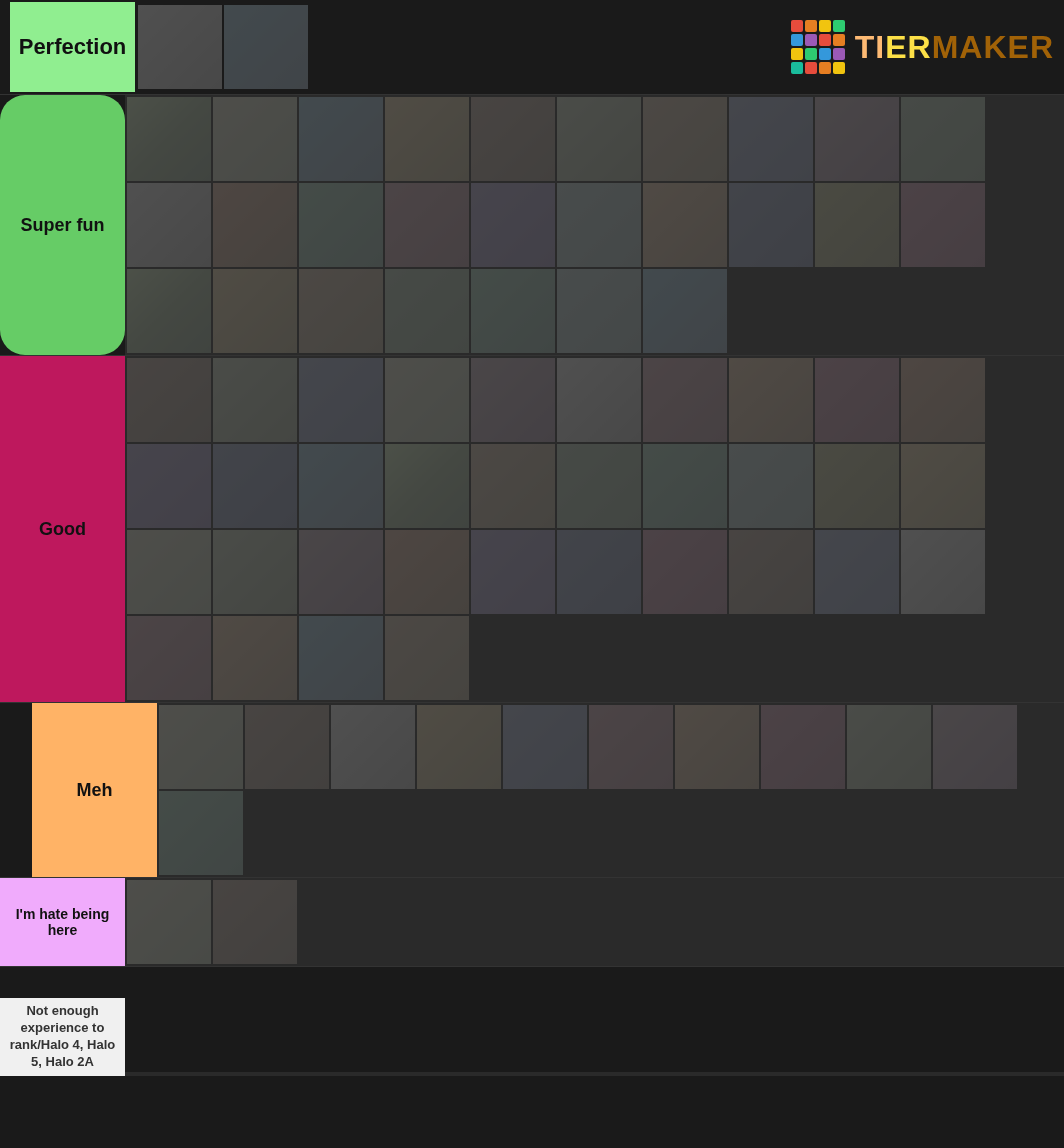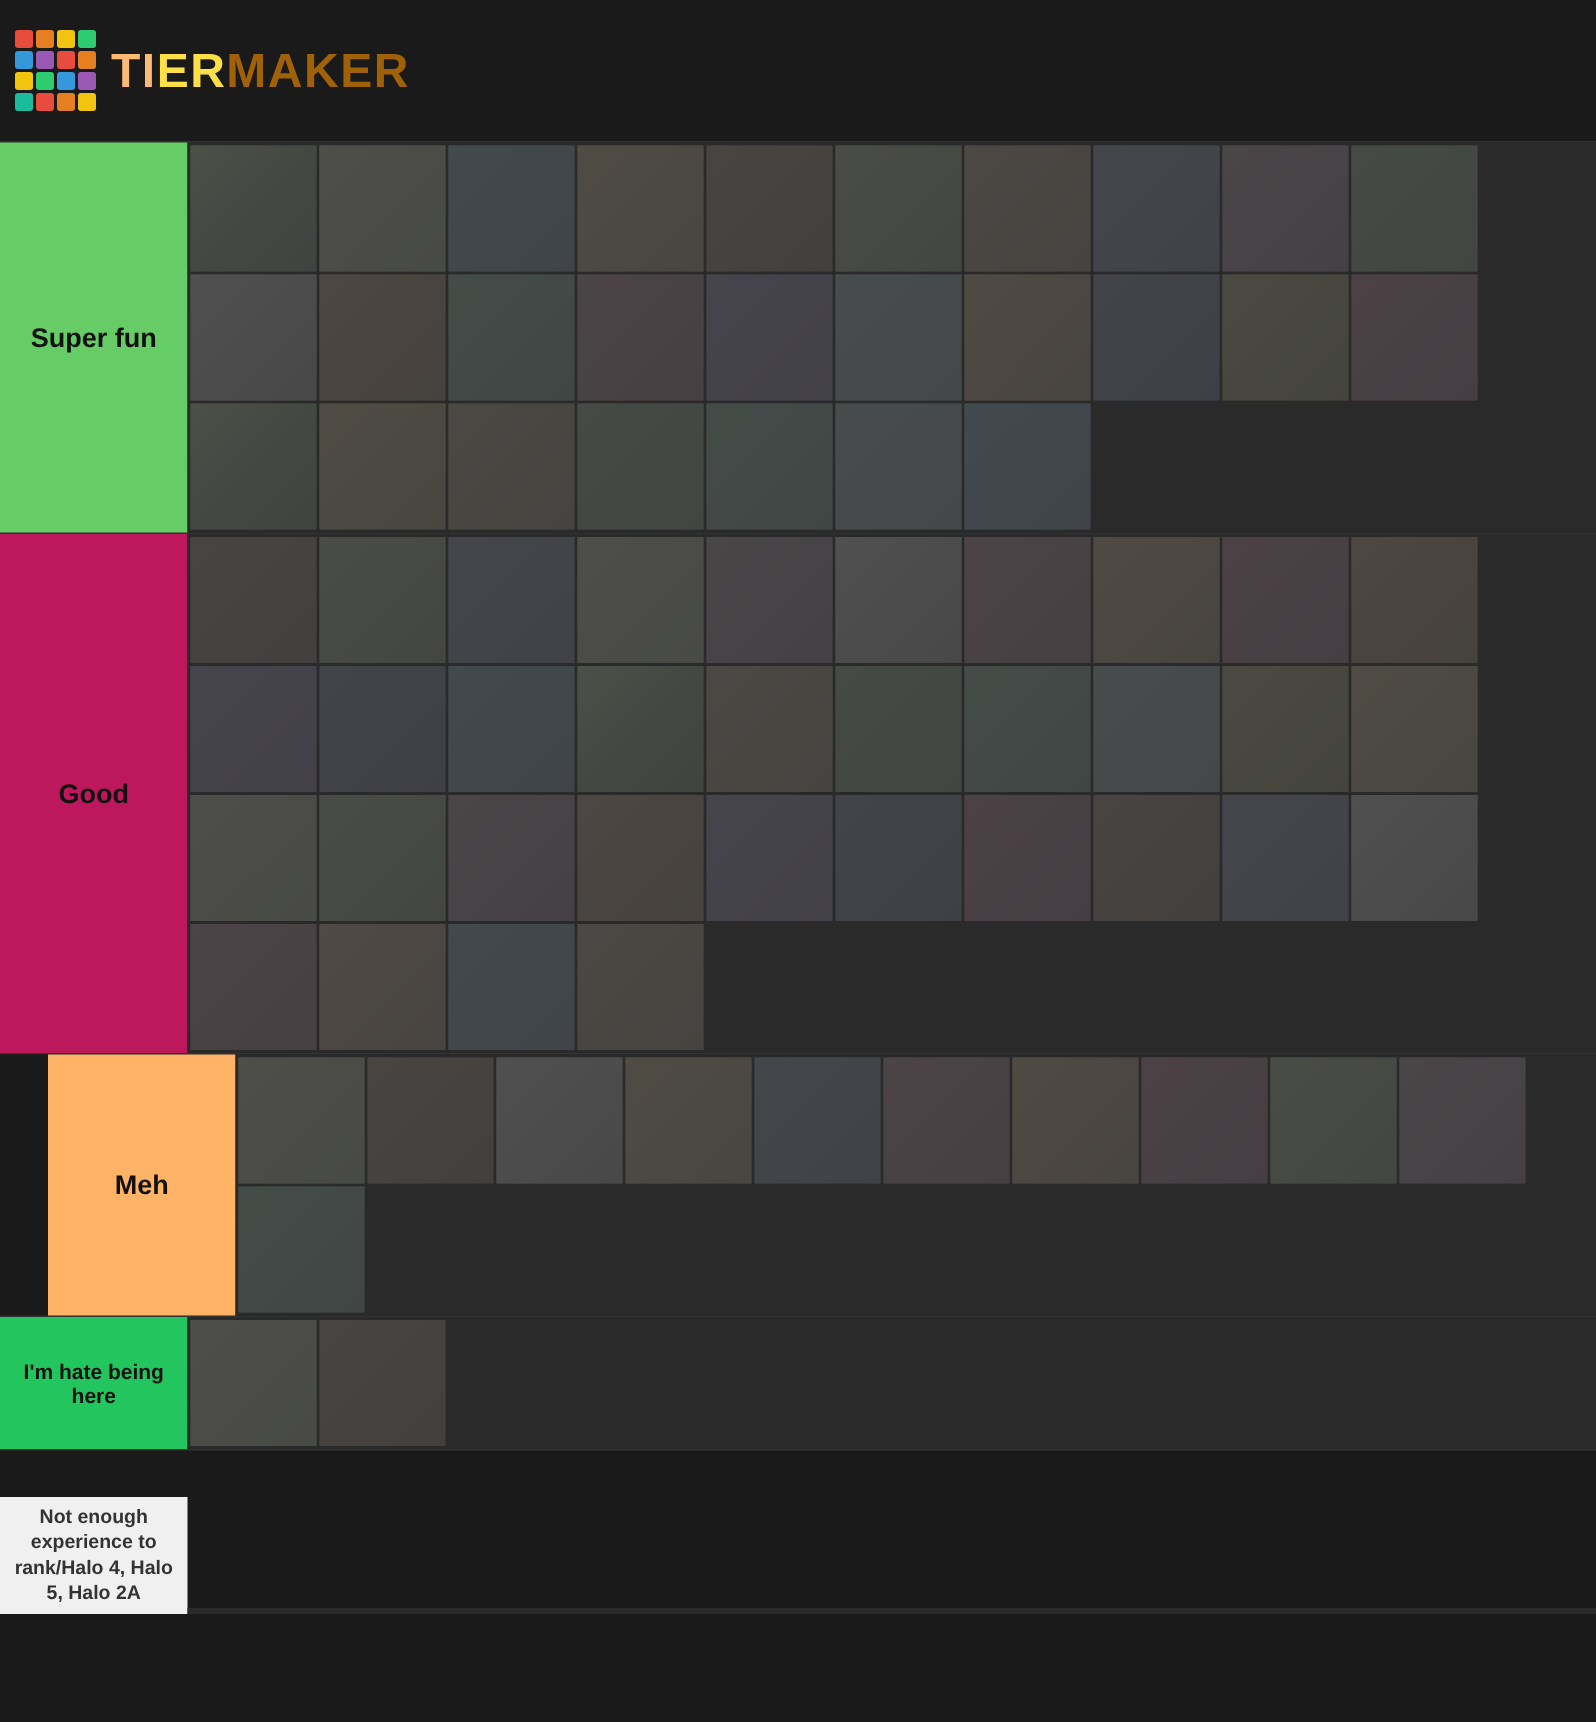--- a/index.html
+++ b/index.html
@@ -89,21 +89,21 @@
     }
 
     .map-thumb {
       width: 84px;
       height: 84px;
       flex-shrink: 0;
       background: #444;
       overflow: hidden;
       position: relative;
     }
-    .tier-superfun .tier-label { background: #66cc66; }
+    .tier-superfun .tier-label { background: #66cc66; border-radius: 25px; }
     .tier-good .tier-label { background: #ffff66; }
     .tier-meh .tier-label { background: #ffb366; }
     .tier-hate .tier-label { background: #ff6666; background: #f08080; }
     .tier-noexp .tier-label { background: #f0f0f0; color: #333; font-size: 14px; }
 
     
     .map-thumb::after {
       content: '';
       position: absolute;
       inset: 0;
@@ -147,20 +147,32 @@
       font-size: 13px;
       line-height: 1.3;
     }
   </style>
 </head>
 <body>
 
 <div class="tier-list">
 
   <div class="header">
+    <div class="header-left">
+      <div class="tier-label" style="background:#90ee90; width:125px; height:90px; display:flex; align-items:center; justify-content:center;">
+        <span style="color:#111; font-size:22px; font-weight:bold;">Perfection</span>
+      </div>
+
+      <div class="map-thumb t11" style="margin-left:3px;">
+          <div class="grad"></div>
+        </div>
+      <div class="map-thumb t3" style="margin-left:2px;">
+          <div class="grad"></div>
+        </div>
+    </div>
     <div class="tiermaker-logo">
       <div class="logo-grid">
         <div class="logo-cell" style="background:#e74c3c;"></div>
         <div class="logo-cell" style="background:#e67e22;"></div>
         <div class="logo-cell" style="background:#f1c40f;"></div>
         <div class="logo-cell" style="background:#2ecc71;"></div>
         <div class="logo-cell" style="background:#3498db;"></div>
         <div class="logo-cell" style="background:#9b59b6;"></div>
         <div class="logo-cell" style="background:#e74c3c;"></div>
         <div class="logo-cell" style="background:#e67e22;"></div>
@@ -422,21 +434,21 @@
       <div class="map-thumb t9">
           <div class="grad"></div>
         </div>
       <div class="map-thumb t13">
           <div class="grad"></div>
         </div>
     </div>
   </div>
 
   <div class="tier-row tier-hate" style="min-height:80px;">
-    <div class="tier-label" style="background:#22c55e; font-size:14px; color:#111;">
+    <div class="tier-label" style="background:#f0abfc; font-size:14px; color:#111;">
       <span>I'm hate being here</span>
     </div>
     <div class="tier-content">
       <div class="map-thumb t2">
           <div class="grad"></div>
         </div>
       <div class="map-thumb t5">
           <div class="grad"></div>
         </div>
     </div>

